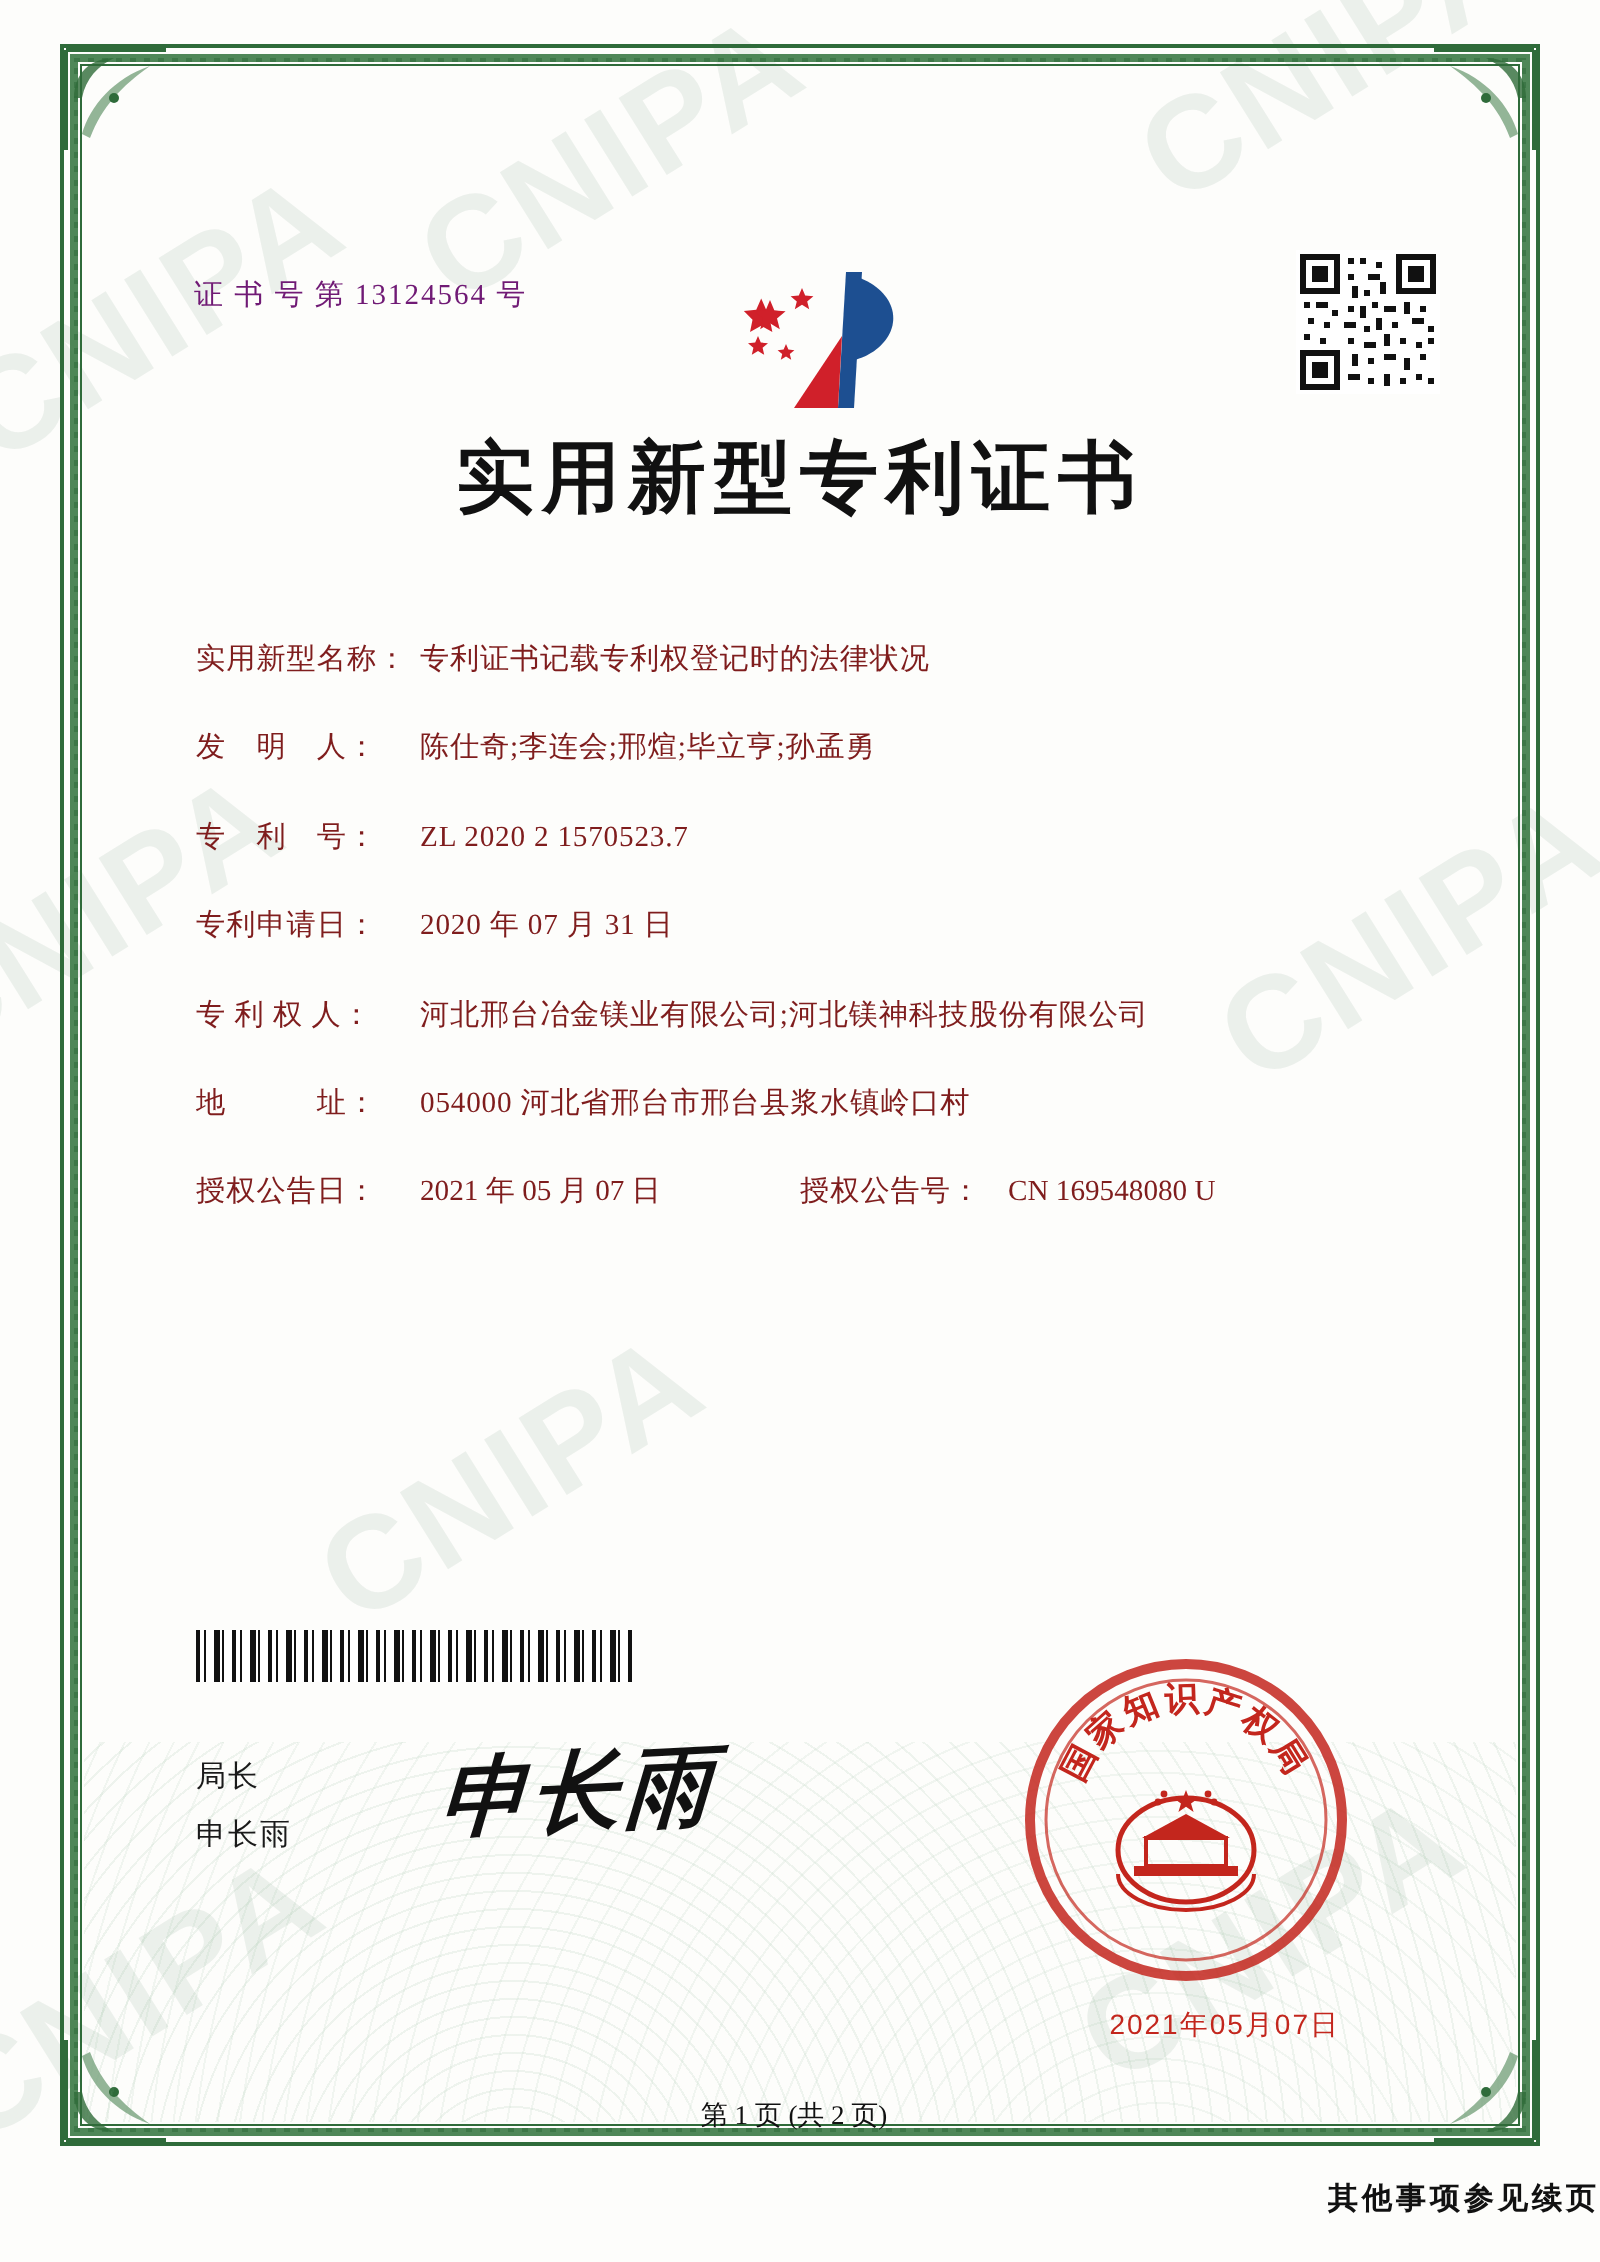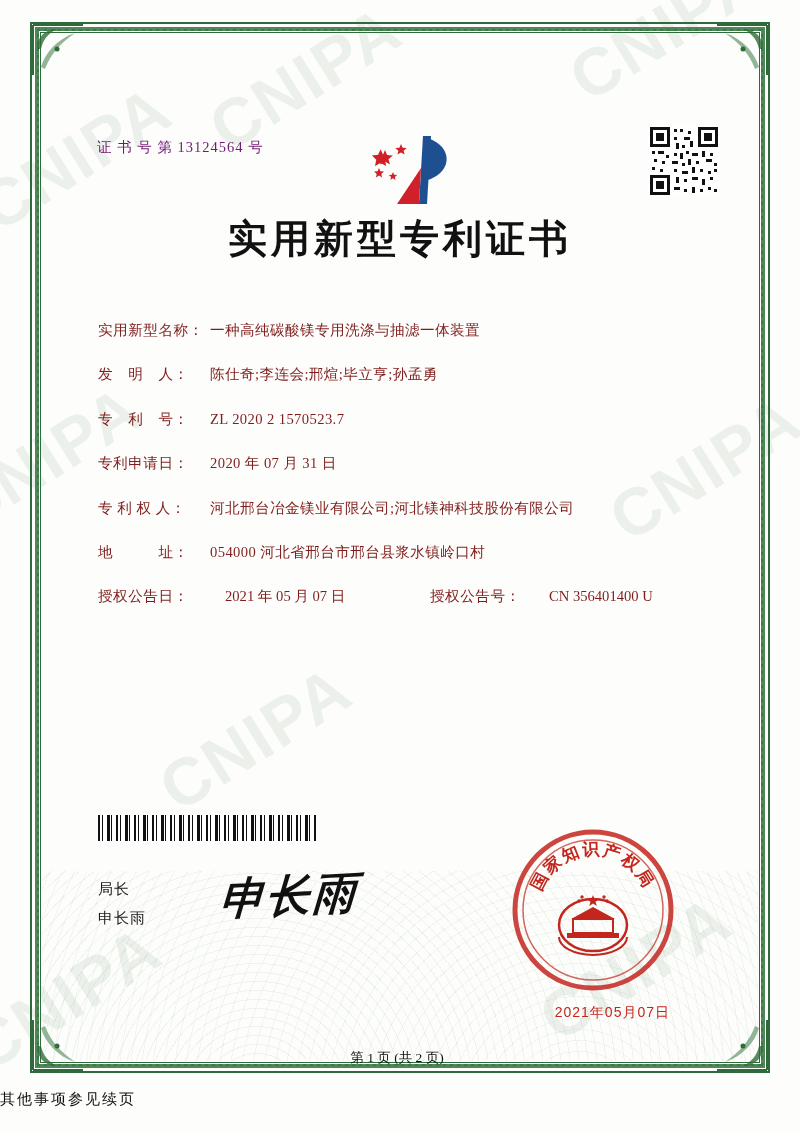--- a/index.html
+++ b/index.html
@@ -148,21 +148,21 @@
     width: 112px;
     flex: 0 0 112px;
     letter-spacing: 0.5px;
     white-space: nowrap;
   }
   .f-value {
     flex: 1;
     letter-spacing: 0.4px;
   }
   .field.split {
-    gap: 15px;
+    gap: 0;
   }
   .f-label2 {
     width: 104px;
     flex: 0 0 104px;
     letter-spacing: 0.5px;
     text-align: left;
   }
   .f-value2 {
     flex: 0 0 auto;
   }
@@ -241,25 +241,26 @@
     left: 0; right: 6px;
     bottom: -32px;
     text-align: center;
     font-size: 13.5px;
     color: #111;
   }
   .footer-note {
     position: absolute;
     left: 0; right: 0;
     bottom: 22px;
-    text-align: left;
+    text-align: right;
     font-size: 15px;
     letter-spacing: 2px;
     color: #111;
     z-index: 5;
+    font-weight: bold;
   }
 
   .guilloche {
     position: absolute;
     left: 42px; right: 42px;
     bottom: 70px;
     height: 190px;
     z-index: 3;
     pointer-events: none;
     opacity: .5;
@@ -392,21 +393,21 @@
             <rect x="66" y="64" width="3" height="3"></rect>
         </g>
       </svg>
     </div>
 
     <div class="title">实用新型专利证书</div>
 
     <div class="fields">
       <div class="field">
         <span class="f-label">实用新型名称：</span>
-        <span class="f-value">一种高纯碳酸镁专用洗涤与抽滤一体装置</span>
+        <span class="f-value">专利证书记载专利权登记时的法律状况</span>
       </div>
       <div class="field">
         <span class="f-label">发　明　人：</span>
         <span class="f-value">陈仕奇;李连会;邢煊;毕立亨;孙孟勇</span>
       </div>
       <div class="field">
         <span class="f-label">专　利　号：</span>
         <span class="f-value">ZL 2020 2 1570523.7</span>
       </div>
       <div class="field">
@@ -418,21 +419,21 @@
         <span class="f-value">河北邢台冶金镁业有限公司;河北镁神科技股份有限公司</span>
       </div>
       <div class="field">
         <span class="f-label">地　　　址：</span>
         <span class="f-value">054000  河北省邢台市邢台县浆水镇岭口村</span>
       </div>
       <div class="field split">
         <span class="f-label">授权公告日：</span>
         <span class="f-value2" style="width:190px;">2021 年 05 月 07 日</span>
         <span class="f-label2">授权公告号：</span>
-        <span class="f-value2">CN 356401400 U</span>
+        <span class="f-value2">CN 169548080 U</span>
       </div>
     </div>
 
 
     <div class="lower">
       <div class="barcode"></div>
 
       <div class="sign-block">
         <div>局长</div>
         <div>申长雨</div>

